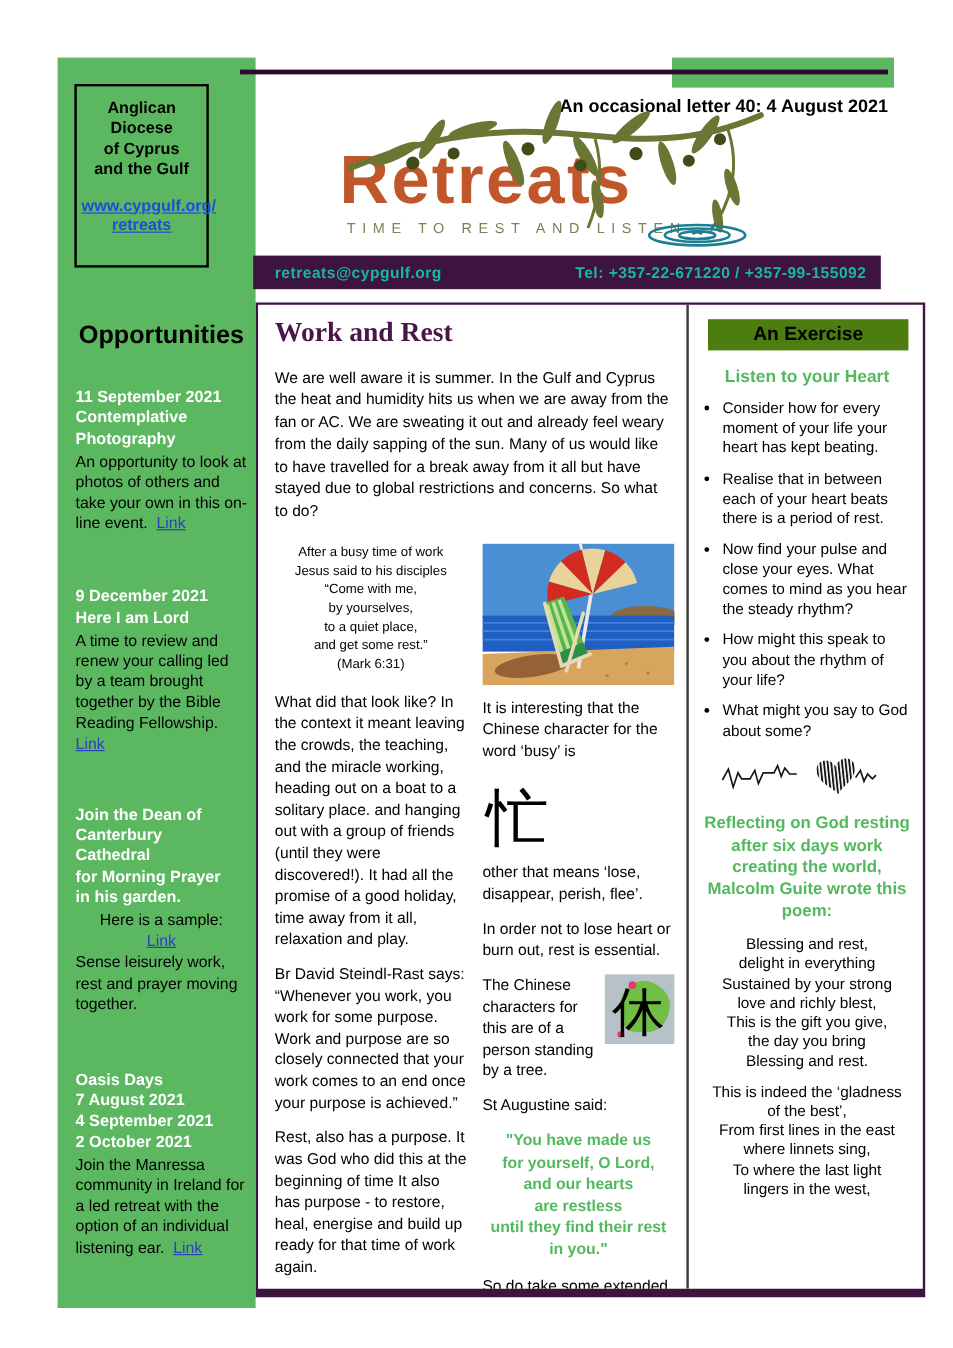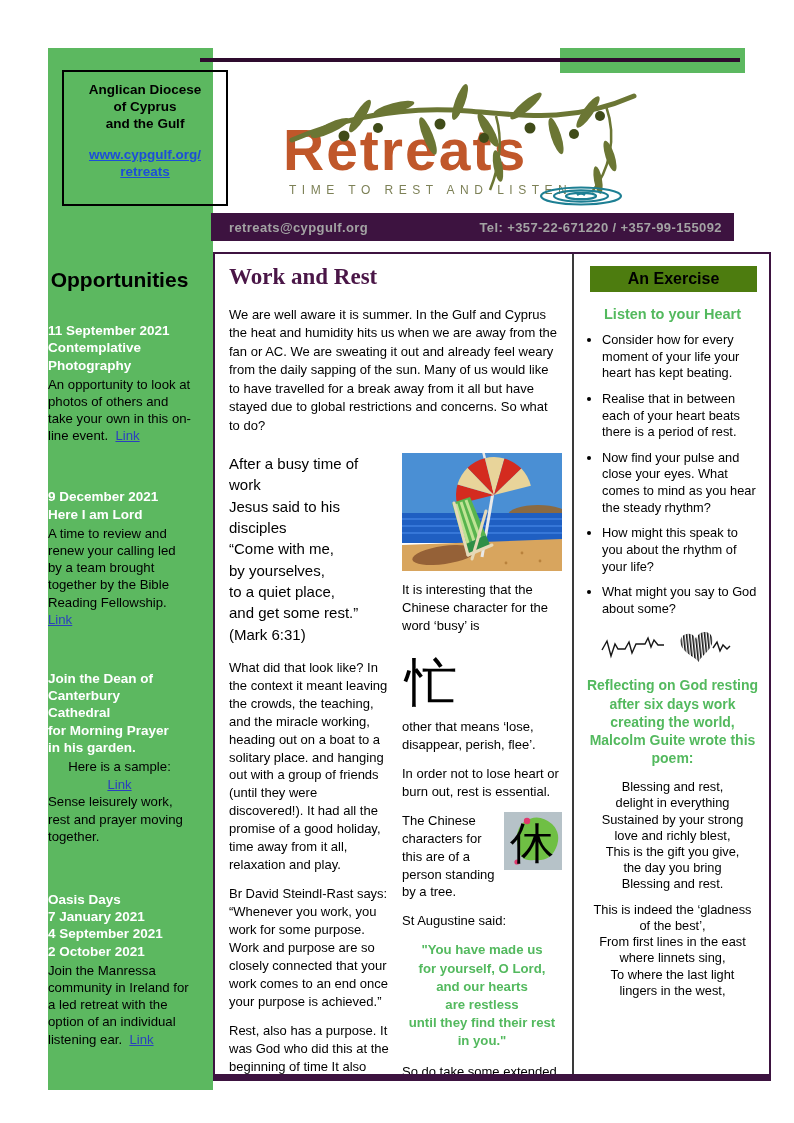--- a/index.html
+++ b/index.html
@@ -6,54 +6,54 @@
   body { width:794px; height:1123px; background:#fff; font-family:"Liberation Sans", sans-serif; color:#000; }
   .page { position:relative; width:794px; height:1123px; background:#fff; overflow:hidden; }
   .pre { white-space:pre-line; }
 
   
   .green-col { position:absolute; left:48px; top:48px; width:165px; height:1042px; background:#5cb860; }
   .top-green-block { position:absolute; left:560px; top:48px; width:185px; height:25px; background:#5cb860; }
   .top-rule { position:absolute; left:200px; top:58px; width:540px; height:4px; background:#2e0b2e; }
 
   
-  .info-box { position:absolute; left:62px; top:70px; width:166px; border:2px solid #000; padding:10px 4px; text-align:center; font-weight:bold; font-size:13.5px; line-height:1.25; }
+  .info-box { position:absolute; left:62px; top:70px; width:112px; border:2px solid #000; padding:10px 4px; text-align:center; font-weight:bold; font-size:13.5px; line-height:1.25; }
   .info-box .website { display:block; color:#1d4ed8; text-decoration:underline; margin:14px 0; cursor:pointer; }
   .info-box .facilitator { display:block; margin-top:4px; }
 
   
   .issue-line { position:absolute; top:80px; right:54px; font-weight:bold; font-size:15px; }
   .logo-wrap { position:absolute; left:283px; top:122px; width:360px; text-align:left; }
   .logo-title { font-size:57px; font-weight:bold; color:#c0572a; letter-spacing:2px; line-height:1; }
   .logo-tagline { margin:4px 0 0 6px; font-size:12px; letter-spacing:5.5px; color:#7d8157; }
   .branch { position:absolute; left:288px; top:78px; pointer-events:none; }
   .ripple { position:absolute; left:536px; top:182px; }
 
   
-  .contact-bar { position:absolute; left:211px; top:213px; width:523px; height:28px; background:#3d1340; color:#a3a3a3; font-weight:bold; font-size:13px; display:flex; align-items:center; justify-content:space-between; padding:0 12px 0 18px; letter-spacing:.4px; }
-
-  
-  .sidebar { position:absolute; left:37px; top:260px; width:165px; height:830px; padding:8px 11px 0 11px; overflow:hidden; }
+  .contact-bar { position:absolute; left:211px; top:213px; width:523px; height:28px; background:#3d1340; color:#14b8a6; font-weight:bold; font-size:13px; display:flex; align-items:center; justify-content:space-between; padding:0 12px 0 18px; letter-spacing:.4px; }
+
+  
+  .sidebar { position:absolute; left:52px; top:260px; width:165px; height:830px; padding:8px 11px 0 11px; overflow:hidden; }
   .sb-title { font-size:21px; font-weight:bold; text-align:center; margin-bottom:30px; }
   .sb-item { margin-bottom:26px; }
   .sb-head { color:#fff; font-weight:bold; font-size:13.5px; line-height:1.28; margin-bottom:2px; }
   .sb-body { font-size:13.2px; line-height:1.3; }
   .sb-center { text-align:center; }
   a.lnk { color:#2b3fbf; text-decoration:underline; cursor:pointer; font-size:13.2px; }
 
   
   .main-box { position:absolute; left:213px; top:252px; width:558px; height:829px; background:#fff; border:2px solid #3d1340; border-bottom-width:7px; display:flex; overflow:hidden; }
   .article { width:357px; padding:10px 10px 0 14px; overflow:hidden; }
   .art-title { font-family:"Liberation Serif", serif; font-weight:bold; font-size:23px; color:#4a1647; margin-bottom:16px; }
   .art-intro { font-size:13px; line-height:1.42; margin-bottom:18px; }
   .cols { display:flex; gap:13px; }
   .col-l { width:160px; }
   .col-r { width:160px; }
   .col-l p, .col-r p { font-size:13px; line-height:1.38; margin-bottom:11px; }
-  .quote-block { text-align:left; font-size:15px; line-height:1.42; margin-bottom:14px; }
+  .quote-block { text-align:center; font-size:11px; line-height:1.42; margin-bottom:14px; }
   .beach { margin-bottom:10px; display:block; }
   .char-grid { display:flex; gap:4px; margin-bottom:0; }
   .char-grid p { flex:1; }
   .busy-char { width:58px; height:72px; font-family:"DejaVu Serif", serif; font-size:52px; line-height:72px; color:#000; text-align:center; flex:none; }
   .rest-tile { position:relative; width:58px; height:58px; background:#b6c2c8; flex:none; overflow:hidden; }
   .rest-tile .ch { position:absolute; left:6px; top:2px; font-family:"DejaVu Serif", serif; font-size:44px; color:#000; }
   .aug-label { margin-bottom:4px; }
   .aug-quote { text-align:center; color:#53b95e; font-weight:bold; font-size:13.2px; line-height:1.38; margin-bottom:12px; }
 
   
@@ -76,20 +76,21 @@
   <div class="top-rule"></div>
 
   <div class="info-box">
     <span class="pre">Anglican Diocese
 of Cyprus
 and the Gulf</span>
     <a class="website pre">www.cypgulf.org/
 retreats</a>
   </div>
 
+  <div class="issue-line">An occasional letter 40:  4 August 2021</div>
 
   <div class="logo-wrap">
     <div class="logo-title">Retreats</div>
     <div class="logo-tagline">TIME TO REST AND LISTEN</div>
   </div>
 
   <svg class="branch" width="350" height="120" viewBox="0 0 350 120">
     <path d="M4 62 C60 38 120 28 180 33 C232 37 282 46 346 18" fill="none" stroke="#6b7634" stroke-width="5" stroke-linecap="round"></path>
     <path d="M208 38 C216 66 210 92 202 112" fill="none" stroke="#6b7634" stroke-width="2.5"></path>
     <path d="M318 28 C330 62 320 94 304 114" fill="none" stroke="#6b7634" stroke-width="2.5"></path>
@@ -160,21 +161,21 @@
 Cathedral
 for Morning Prayer
 in his garden.</div>
       <div class="sb-body sb-center">Here is a sample:</div>
       <div class="sb-center"><a class="lnk">Link</a></div>
       <div class="sb-body">Sense leisurely work, rest and prayer moving together.</div>
     </div>
 
     <div class="sb-item" style="margin-top:46px;">
       <div class="sb-head pre">Oasis Days
-7 January 2021
+7 August 2021
 4 September 2021
 2 October 2021</div>
       <div class="sb-body">
         <span>Join the Manressa community in Ireland for a led retreat with the option of an individual listening ear.</span>&nbsp;
         <a class="lnk">Link</a>
       </div>
     </div>
 
     <div class="sb-item" style="margin-top:40px;">
       <div class="sb-head pre">Sabbath Rest

